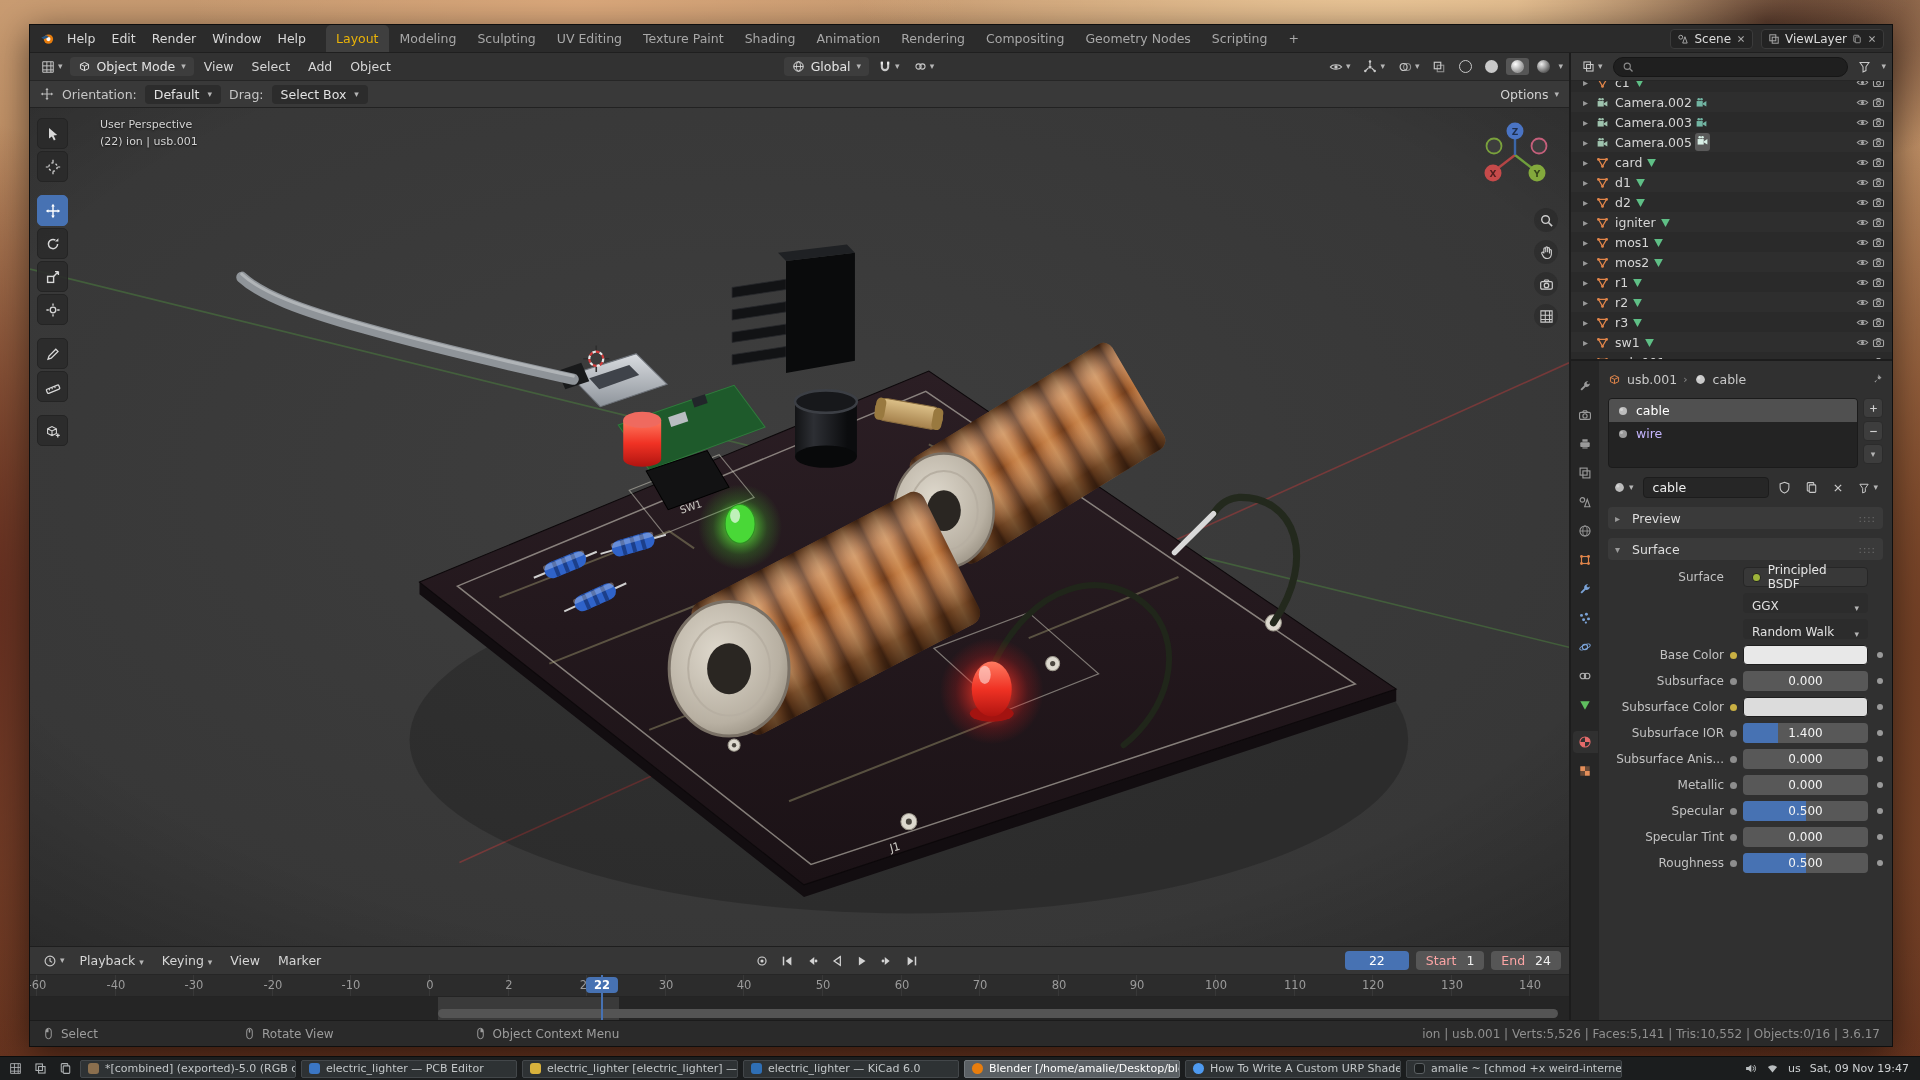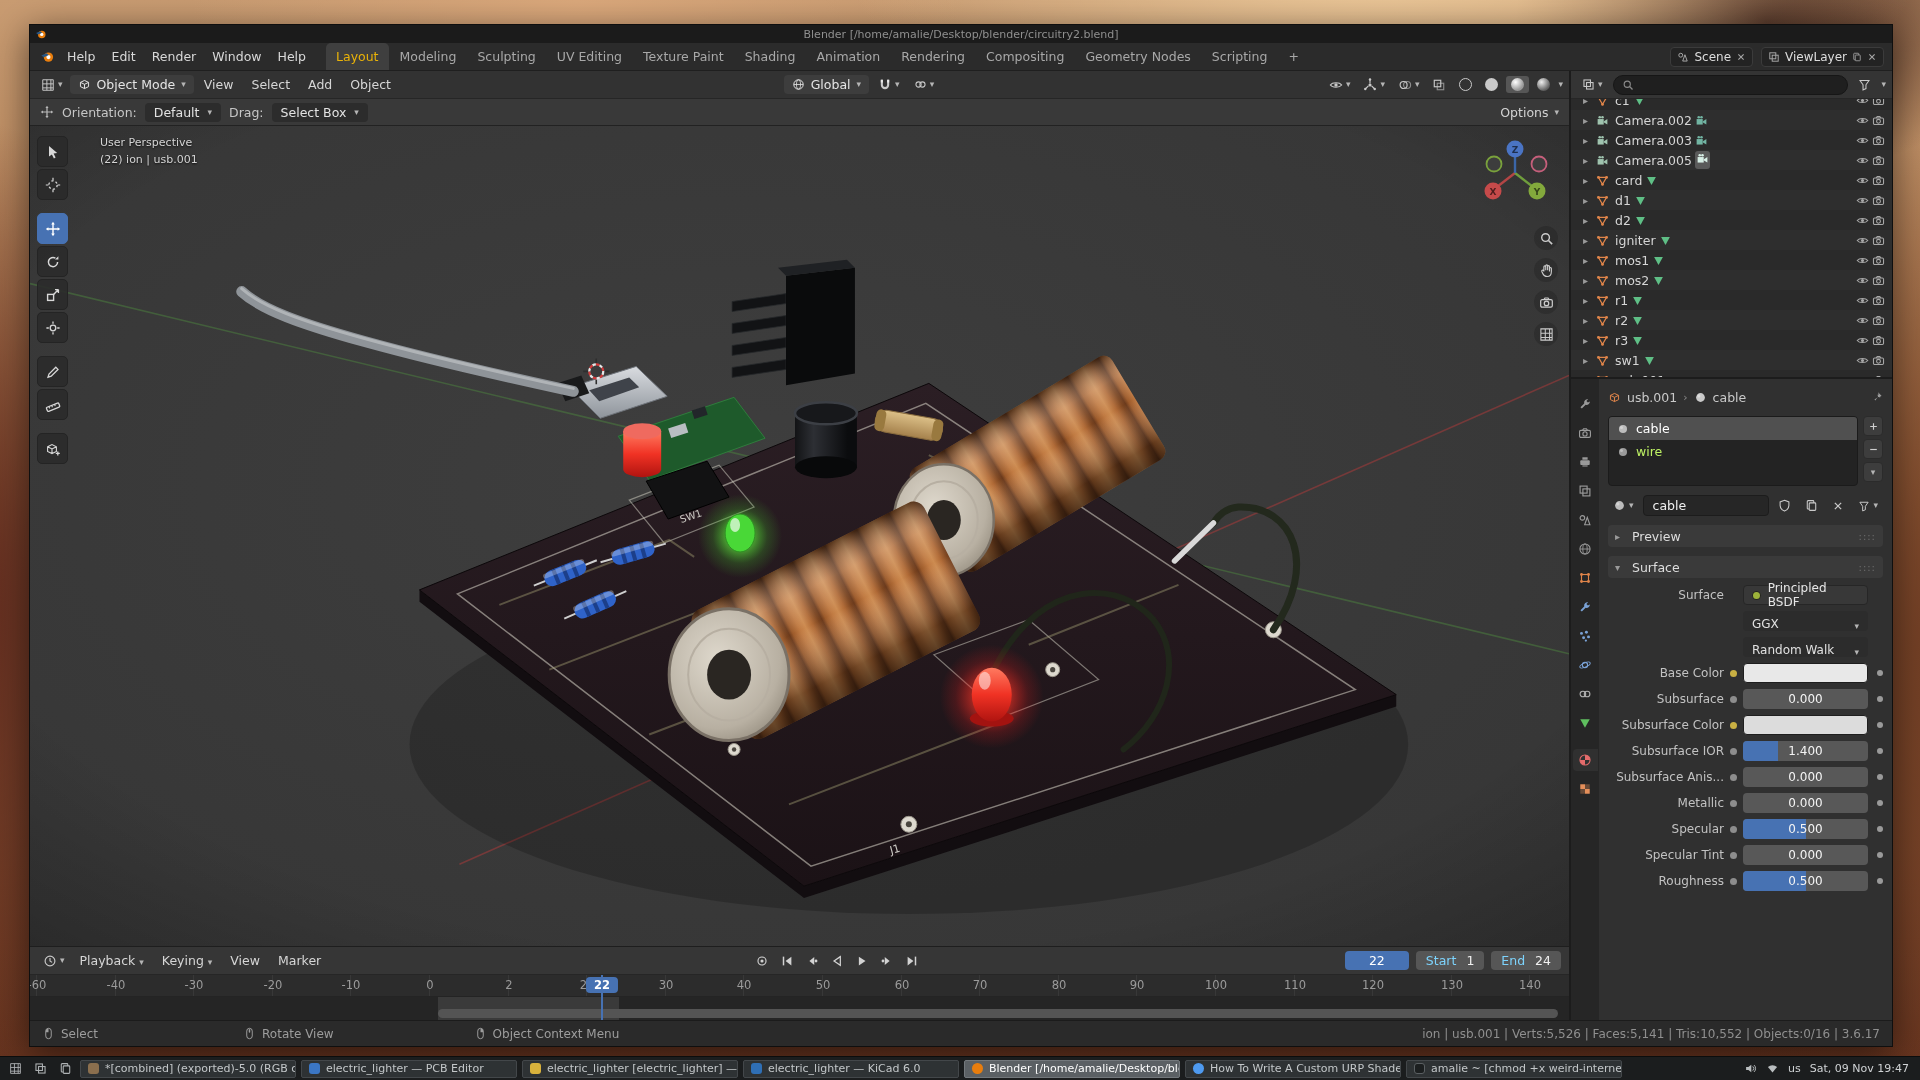--- a/index.html
+++ b/index.html
@@ -51,21 +51,21 @@
 .vp-nav{position:absolute;top:100px;right:11px;display:flex;flex-direction:column;gap:8px;z-index:3}
 .navbtn{width:24px;height:24px;border-radius:50%;background:rgba(28,28,28,.30);display:flex;align-items:center;justify-content:center;color:#cccccc}
 
 .timeline{flex:0 0 auto;height:74px;display:flex;flex-direction:column;background:#2c2c2c;border-top:1px solid #1e1e1e;position:relative}
 .tl-header{height:28px;flex:0 0 auto;display:flex;align-items:center;background:#363636;border-bottom:1px solid #262626;padding:0 8px;gap:2px;font-size:12.5px}
 .tl-controls{display:flex;align-items:center;gap:2px;margin:0 auto}
 .pbtn{width:23px;height:20px;border-radius:3px;display:flex;align-items:center;justify-content:center;color:#d2d2d2}
 .tl-fields{display:flex;align-items:center;gap:7px}
 .frame-field{background:#4772b3;color:#fff;border-radius:4px;min-width:64px;text-align:center;padding:2px 8px;font-size:12.5px}
 .range-field{background:#565656;color:#f0f0f0;border-radius:4px;padding:2px 10px;display:flex;gap:10px;font-size:12.5px}
-.range-field .rl{color:#7dd3fc}
+.range-field .rl{color:#fca5a5}
 .tl-ruler{height:22px;flex:0 0 auto;position:relative;background:#2c2c2c repeating-linear-gradient(90deg,#383838 0 1px,transparent 1px 78.6px);background-position:6px 0;border-bottom:1px solid #242424;overflow:hidden}
 .tick{position:absolute;top:3px;transform:translateX(-50%);font-size:11.5px;color:#9b9b9b}
 .tl-track{flex:1;position:relative;background:#252525;overflow:hidden}
 .range-band{position:absolute;left:408px;width:181px;top:0;bottom:0;background:#3a3a3a}
 .tl-scroll{position:absolute;left:408px;width:1120px;bottom:2px;height:9px;border-radius:5px;background:#545454}
 .playhead-line{position:absolute;left:571px;top:28px;bottom:0;width:2px;background:#4772b3;z-index:2}
 .playhead-badge{position:absolute;left:572px;top:30px;transform:translateX(-50%);background:#4772b3;color:#fff;font-size:11.5px;font-weight:bold;padding:1px 8px;border-radius:4px;z-index:3}
 
 .right-col{width:323px;flex:0 0 auto;display:flex;flex-direction:column;border-left:2px solid #1c1c1c;min-height:0;background:#2a2a2a}
 .outliner{height:308px;flex:0 0 auto;display:flex;flex-direction:column;overflow:hidden;border-bottom:2px solid #1c1c1c}
@@ -84,21 +84,21 @@
 .properties{flex:1;display:flex;min-height:0;background:#303030}
 .ptabs{width:28px;flex:0 0 auto;background:#262626;display:flex;flex-direction:column;align-items:center;padding-top:14px;gap:7px}
 .ptab{width:25px;height:22px;display:flex;align-items:center;justify-content:center;border-radius:4px 0 0 4px}
 .ptab.active{background:#303030}
 .pbody{flex:1;min-width:0;display:flex;flex-direction:column;padding:6px 9px 4px 9px;font-size:12.5px;color:#c9c9c9}
 .pbread{display:flex;align-items:center;gap:6px;height:24px;flex:0 0 auto}
 .pbread .sep{color:#8b8b8b;font-size:11px}
 .pbread .pin{margin-left:auto;color:#9c9c9c}
 .slot-area{display:flex;gap:5px;margin-top:7px}
 .slot-list{flex:1;background:#232323;border:1px solid #1b1b1b;border-radius:4px;overflow:hidden;height:70px}
-.slot{height:23px;display:flex;align-items:center;gap:7px;padding:0 8px;color:#bef264}
+.slot{height:23px;display:flex;align-items:center;gap:7px;padding:0 8px;color:#c4b5fd}
 .slot.sel{background:#505050;color:#fff}
 .slot-ops{display:flex;flex-direction:column;gap:3px}
 .sqbtn{width:20px;height:20px;border-radius:4px;background:#3d3d3d;border:1px solid #2b2b2b;display:flex;align-items:center;justify-content:center;color:#cfcfcf}
 .mat-row{display:flex;align-items:center;gap:4px;margin-top:9px}
 .mat-name{flex:1;background:#262626;border:1px solid #1c1c1c;border-radius:4px;padding:2px 9px;color:#efefef}
 .panel-h{display:flex;align-items:center;gap:7px;height:22px;margin-top:9px;background:#3a3a3a;border-radius:4px;padding:0 7px;color:#dedede;flex:0 0 auto}
 .grip{margin-left:auto;color:#6d6d6d;font-size:10px;letter-spacing:1px}
 .prows{display:flex;flex-direction:column;gap:4px;margin-top:6px}
 .prow{display:flex;align-items:center;height:22px;gap:6px}
 .prow.tall{height:68px;align-items:flex-start}
@@ -363,26 +363,20 @@
         <circle cx="9" cy="8.6" r="2.2" fill="#fff"></circle>
         <path d="M1.4 6.8 7 4.4l2.4 2L4 8.8Z" fill="#265787"></path>
       </symbol>
 </defs>
 </svg>
 
 <div class="desktop">
 
   <div class="blender">
 
-    <div class="titlebar">
-      <svg class="blogo ic" width="12" height="12">
-          <use href="#s-blenderlogo"></use>
-        </svg>
-      <span>Blender [/home/amalie/Desktop/blender/circuitry2.blend]</span>
-    </div>
 
     <div class="topbar">
       <svg class="ic" width="15" height="15" style="margin:0 4px">
           <use href="#s-blenderlogo"></use>
         </svg>
       <div class="menu-item">Help</div>
       <div class="menu-item">Edit</div>
       <div class="menu-item">Render</div>
       <div class="menu-item">Window</div>
       <div class="menu-item">Help</div>

